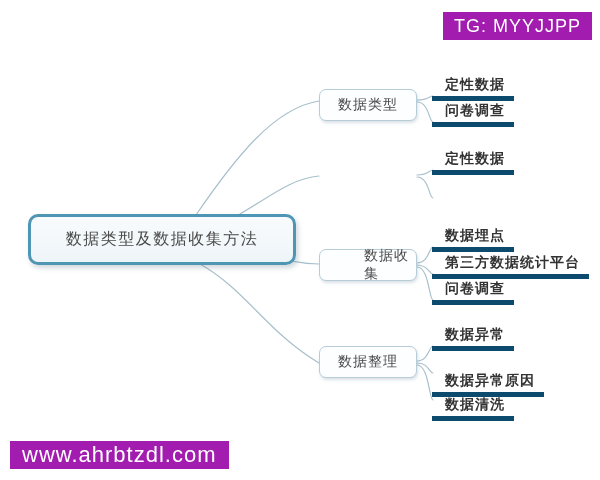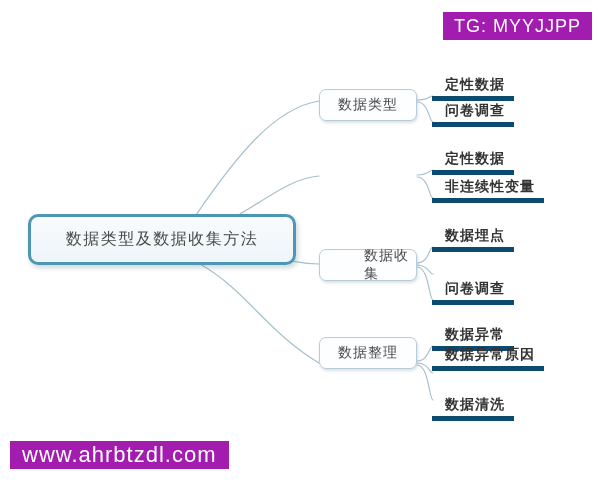--- a/index.html
+++ b/index.html
@@ -52,21 +52,21 @@
     display: flex;
     align-items: center;
     justify-content: center;
     font-size: 14px;
     letter-spacing: 1px;
     color: #4a4a4a;
   }
   .b1 { top: 89px; }
   .b2 { top: 160px; }
   .b3 { top: 249px; padding-left: 44px; }
-  .b4 { top: 337px; }
+  .b4 { top: 346px; }
   .leaf-topic {
     position: absolute;
     left: 432px;
     padding: 0 9px 3px 13px;
     border-bottom: 5px solid #0c4a6e;
     font-family: "Liberation Sans", "DejaVu Sans", sans-serif;
     font-size: 14px;
     font-weight: 600;
     letter-spacing: 1px;
     line-height: 17px;
@@ -74,21 +74,21 @@
     white-space: nowrap;
   }
   .l1  { top: 76px; }
   .l2  { top: 102px; }
   .l3  { top: 150px; }
   .l4  { top: 178px; }
   .l5  { top: 227px; }
   .l6  { top: 254px; }
   .l7  { top: 280px; }
   .l8  { top: 326px; }
-  .l9  { top: 346px; }
+  .l9  { top: 372px; }
   .l10 { top: 380px; margin-top: 16px; }
   .watermark {
     position: absolute;
     background: #a21caf;
     color: #ffffff;
     font-family: "Liberation Sans", "DejaVu Sans", sans-serif;
     letter-spacing: 1px;
     white-space: nowrap;
     text-align: center;
   }
@@ -131,22 +131,22 @@
 
   <div class="root-topic">数据类型及数据收集方法</div>
 
   <div class="branch-topic b1">数据类型</div>
   <div class="branch-topic b3">数据收集</div>
   <div class="branch-topic b4">数据整理</div>
 
   <div class="leaf-topic l1">定性数据</div>
   <div class="leaf-topic l2">问卷调查</div>
   <div class="leaf-topic l3">定性数据</div>
-  <div class="leaf-topic l4">非连续性变量</div>
   <div class="leaf-topic l5">数据埋点</div>
+  <div class="leaf-topic l6">第三方数据统计平台</div>
   <div class="leaf-topic l7">问卷调查</div>
   <div class="leaf-topic l8">数据异常</div>
   <div class="leaf-topic l9">数据异常原因</div>
   <div class="leaf-topic l10">数据清洗</div>
 
   <div class="watermark wm-top">TG: MYYJJPP</div>
   <div class="watermark wm-bottom">www.ahrbtzdl.com</div>
 
 </div>
 

